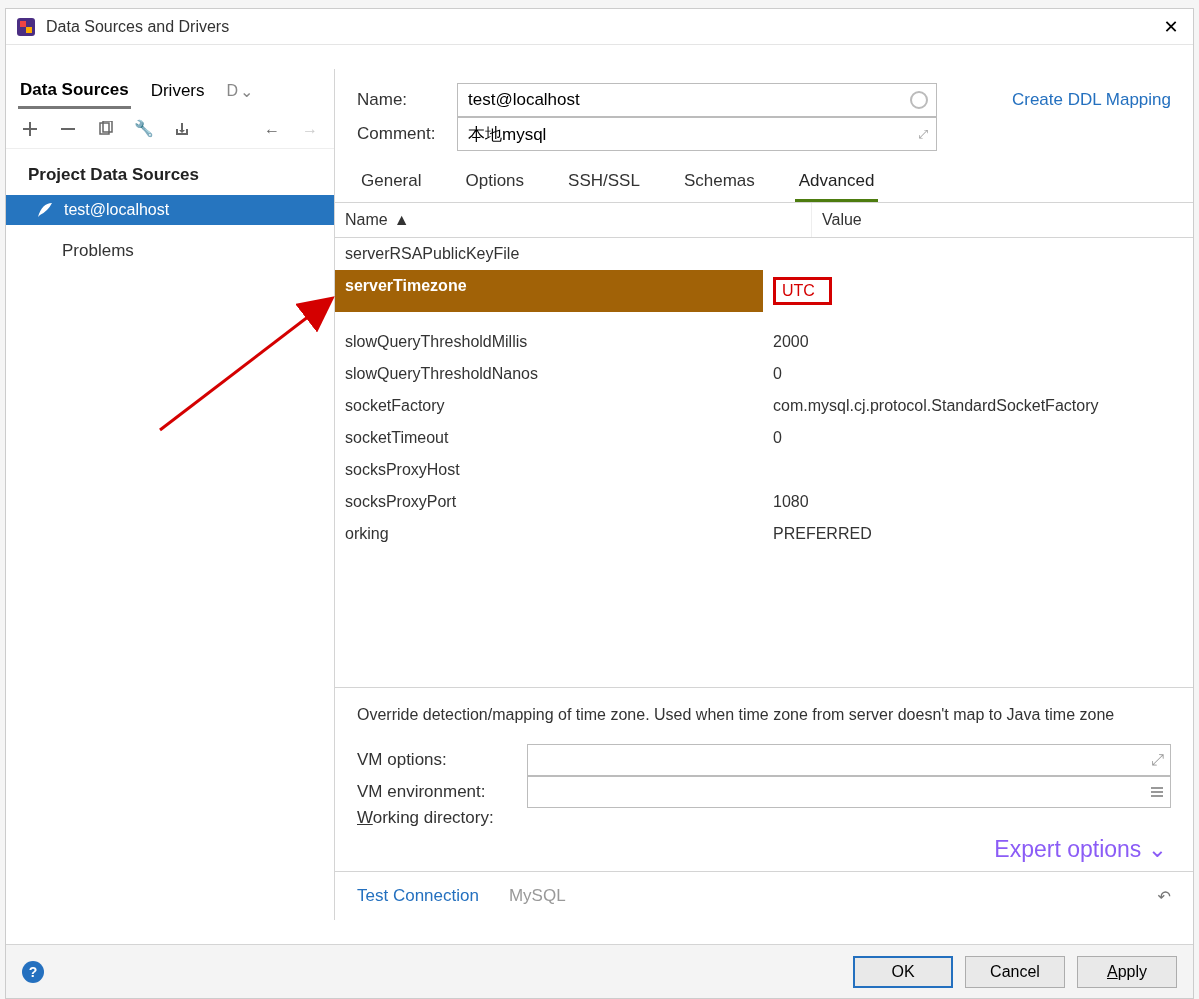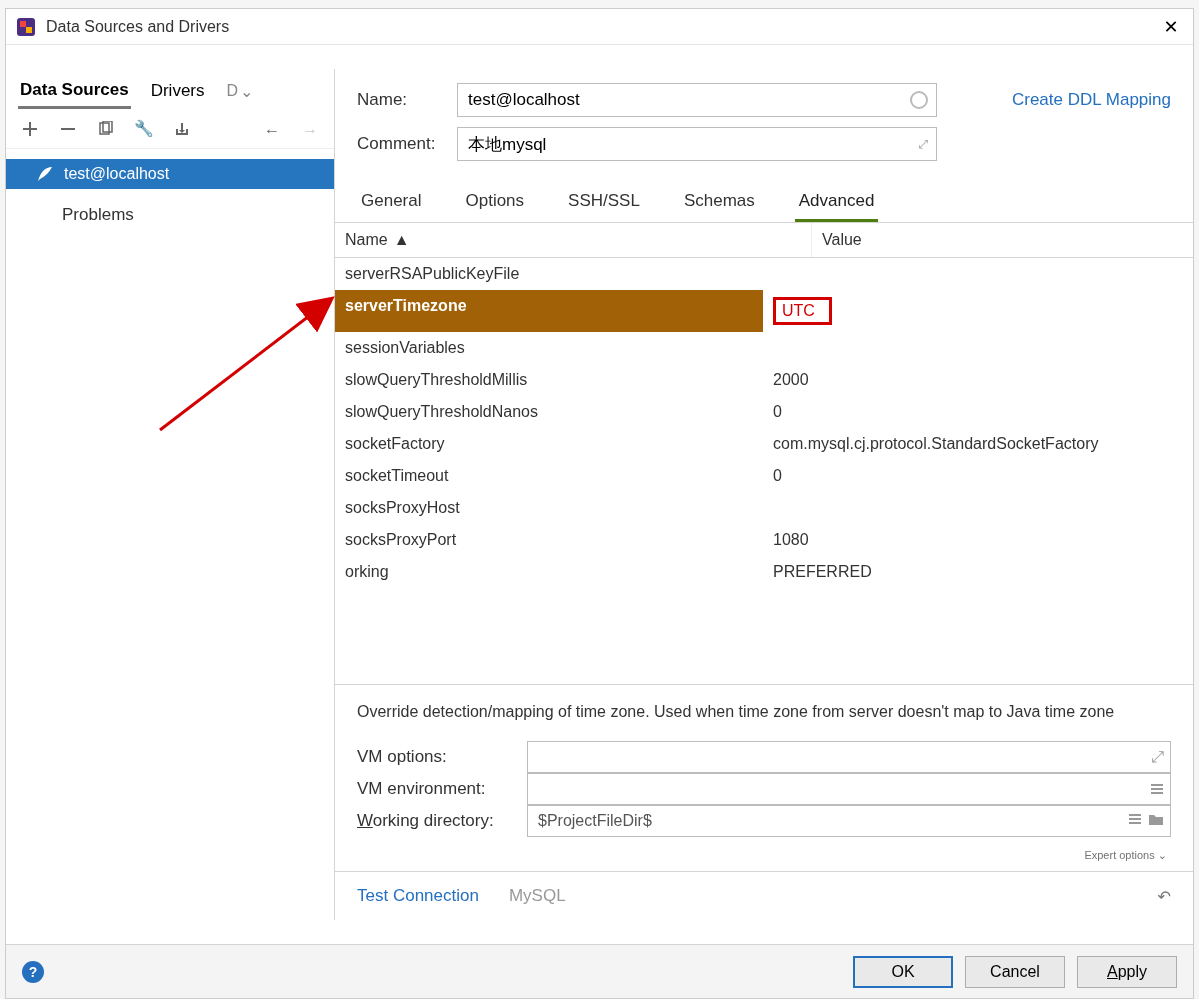--- a/index.html
+++ b/index.html
@@ -19,21 +19,21 @@
 .left-toolbar .tb { cursor:pointer; display:inline-flex; align-items:center; justify-content:center; width:20px; height:20px;}
 .left-toolbar .spacer { flex:1; }
 .tree { padding: 10px 0; }
 .tree-head { padding: 6px 20px 10px 22px; font-weight: 700; font-size: 17px; color:#222;}
 .tree-item { display:flex; align-items:center; gap:10px; padding: 6px 20px 6px 30px; font-size:16px; cursor:pointer;}
 .tree-item.selected { background:#2675bf; color:#fff; }
 .tree-item.selected .feather { fill:#fff;}
 .tree-head2 { padding: 16px 20px 6px 56px; font-size: 17px; color:#333;}
 .right { flex:1; display:flex; flex-direction:column; min-width:0;}
 .form-top { padding: 14px 22px 4px 22px; }
-.form-row { display:flex; align-items:center; margin-bottom: 10px;}
+.form-row { display:flex; align-items:center; }
 .form-row label { width: 100px; font-size: 17px; color:#333;}
 .form-row .txt { width: 480px; height: 34px; border:1px solid #bcbcbc; padding: 0 10px; font-size: 17px; display:flex; align-items:center; position:relative;}
 .form-row .txt .loading { position:absolute; right:8px; width:18px; height:18px; border:2px solid #bbb; border-radius:50%;}
 .form-row .txt .expand { position:absolute; right:8px; color:#999; font-size:12px;}
 .form-row .ddl-link { margin-left:auto; color:#2470bf; font-size:17px; cursor:pointer;}
 .prop-tabs { display:flex; gap: 36px; padding: 8px 22px 0 22px; border-bottom: 1px solid #d4d4d4;}
 .prop-tabs .tab { font-size:17px; color:#333; padding: 8px 4px; cursor:pointer;}
 .prop-tabs .tab.active { color:#222; border-bottom: 3px solid #4d7c0f; }
 .table { flex:1; overflow:hidden; display:flex; flex-direction:column; border-bottom:1px solid #d4d4d4;}
 .thead { display:flex; border-bottom: 1px solid #d4d4d4; font-size:16px; color:#333; background:#fff;}
@@ -47,21 +47,21 @@
 .row.selected .c2 { background:#fff; color:#d40000; font-weight:400; position:relative;}
 .row.selected .c2 span { border: 3px solid #d40000; padding: 2px 14px 2px 6px; display:inline-block;}
 .desc { padding: 18px 22px 10px 22px; font-size:16px; color:#333;}
 .vm { padding: 10px 22px 4px 22px;}
 .vm-row { display:flex; align-items:center; margin-bottom: 0;}
 .vm-row label { width: 170px; font-size:17px; color:#333;}
 .vm-row .u { text-decoration: underline; }
 .vm-row .txt2 { flex:1; height:32px; border:1px solid #bcbcbc; padding:0 10px; font-size:16px; display:flex; align-items:center; position:relative; color:#555;}
 .vm-row .txt2 .icn { position:absolute; right:6px; color:#999; display:flex; gap:6px;}
 .expert { padding: 4px 26px 8px 22px; text-align:right;}
-.expert a { color:#737373; font-size:11px; cursor:pointer;}
+.expert a { color:#8b5cf6; font-size:23px; cursor:pointer;}
 .foot1 { display:flex; align-items:center; padding: 14px 22px; gap: 30px; border-top: 1px solid #d4d4d4;}
 .foot1 .tc { color:#2470bf; font-size:17px; cursor:pointer;}
 .foot1 .drv { color:#999; font-size:17px;}
 .foot1 .undo { margin-left:auto; color:#777; cursor:pointer;}
 .dialog-foot { height: 54px; border-top:1px solid #d4d4d4; display:flex; align-items:center; padding: 0 16px; gap: 10px; background:#f4f4f4;}
 .dialog-foot .help { width:22px; height:22px; border-radius:50%; background:#2470bf; color:#fff; display:flex; align-items:center; justify-content:center; font-size:14px; font-weight:700; cursor:pointer;}
 .dialog-foot .btns { margin-left:auto; display:flex; gap:12px;}
 .dialog-foot button { width: 100px; height:32px; font-size:16px; background:#e9e9e9; border:1px solid #adadad; cursor:pointer;}
 .dialog-foot button.primary { background:#e9e9e9; border:2px solid #2470bf;}
 .arrow-svg { position:absolute; top: 280px; left: 150px; pointer-events:none; z-index:10;}
@@ -114,20 +114,21 @@
         <span class="tb">
             <svg width="16" height="16" viewBox="0 0 16 16">
               <path d="M2 14V8h2v4h8V8h2v6zM7 2h2v7h2l-3 3-3-3h2z" fill="#666"></path>
             </svg>
           </span>
         <span class="spacer"></span>
         <span class="tb">←</span>
         <span class="tb" style="color:#ccc;">→</span>
       </div>
       <div class="tree">
+        <div class="tree-head">Project Data Sources</div>
         <div class="tree-item selected">
           <svg width="18" height="18" viewBox="0 0 18 18">
               <path class="feather" d="M2 16 Q 6 2 16 2 Q 12 10 4 14 Z" fill="#fff"></path>
             </svg>
           <span>test@localhost</span>
         </div>
         <div class="tree-head2">Problems</div>
       </div>
     </div>
 
@@ -169,21 +170,20 @@
         <div class="rows" id="rows">
             <div class="row">
               <div class="c1">serverRSAPublicKeyFile</div>
               <div class="c2"></div>
             </div>
             <div class="row selected">
               <div class="c1">serverTimezone</div>
               <div class="c2"><span>UTC</span></div>
             </div>
             <div class="row">
-              <div class="c1">sessionVariables</div>
               <div class="c2"></div>
             </div>
             <div class="row">
               <div class="c1">slowQueryThresholdMillis</div>
               <div class="c2">2000</div>
             </div>
             <div class="row">
               <div class="c1">slowQueryThresholdNanos</div>
               <div class="c2">0</div>
             </div>
@@ -226,33 +226,20 @@
                 <svg width="14" height="14" viewBox="0 0 14 14">
                   <rect x="1" y="2" width="12" height="2" fill="#999"></rect>
                   <rect x="1" y="6" width="12" height="2" fill="#999"></rect>
                   <rect x="1" y="10" width="12" height="2" fill="#999"></rect>
                 </svg>
               </span>
             </div>
         </div>
         <div class="vm-row">
           <label><span class="u">W</span><span>orking directory:</span></label>
-          <div class="txt2">
-            <span>$ProjectFileDir$</span>
-            <span class="icn">
-              <span><svg width="14" height="14" viewBox="0 0 14 14">
-                    <rect x="1" y="2" width="12" height="2" fill="#999"></rect>
-                    <rect x="1" y="6" width="12" height="2" fill="#999"></rect>
-                    <rect x="1" y="10" width="12" height="2" fill="#999"></rect>
-                  </svg></span>
-              <span><svg width="16" height="14" viewBox="0 0 16 14">
-                    <path d="M1 3h5l2 2h7v8H1z" fill="#999"></path>
-                  </svg></span>
-            </span>
-          </div>
         </div>
       </div>
 
       <div class="expert">
         <a><span>Expert options</span> <span>⌄</span></a>
       </div>
 
       <div class="foot1">
         <span class="tc">Test Connection</span>
         <span class="drv">MySQL</span>

